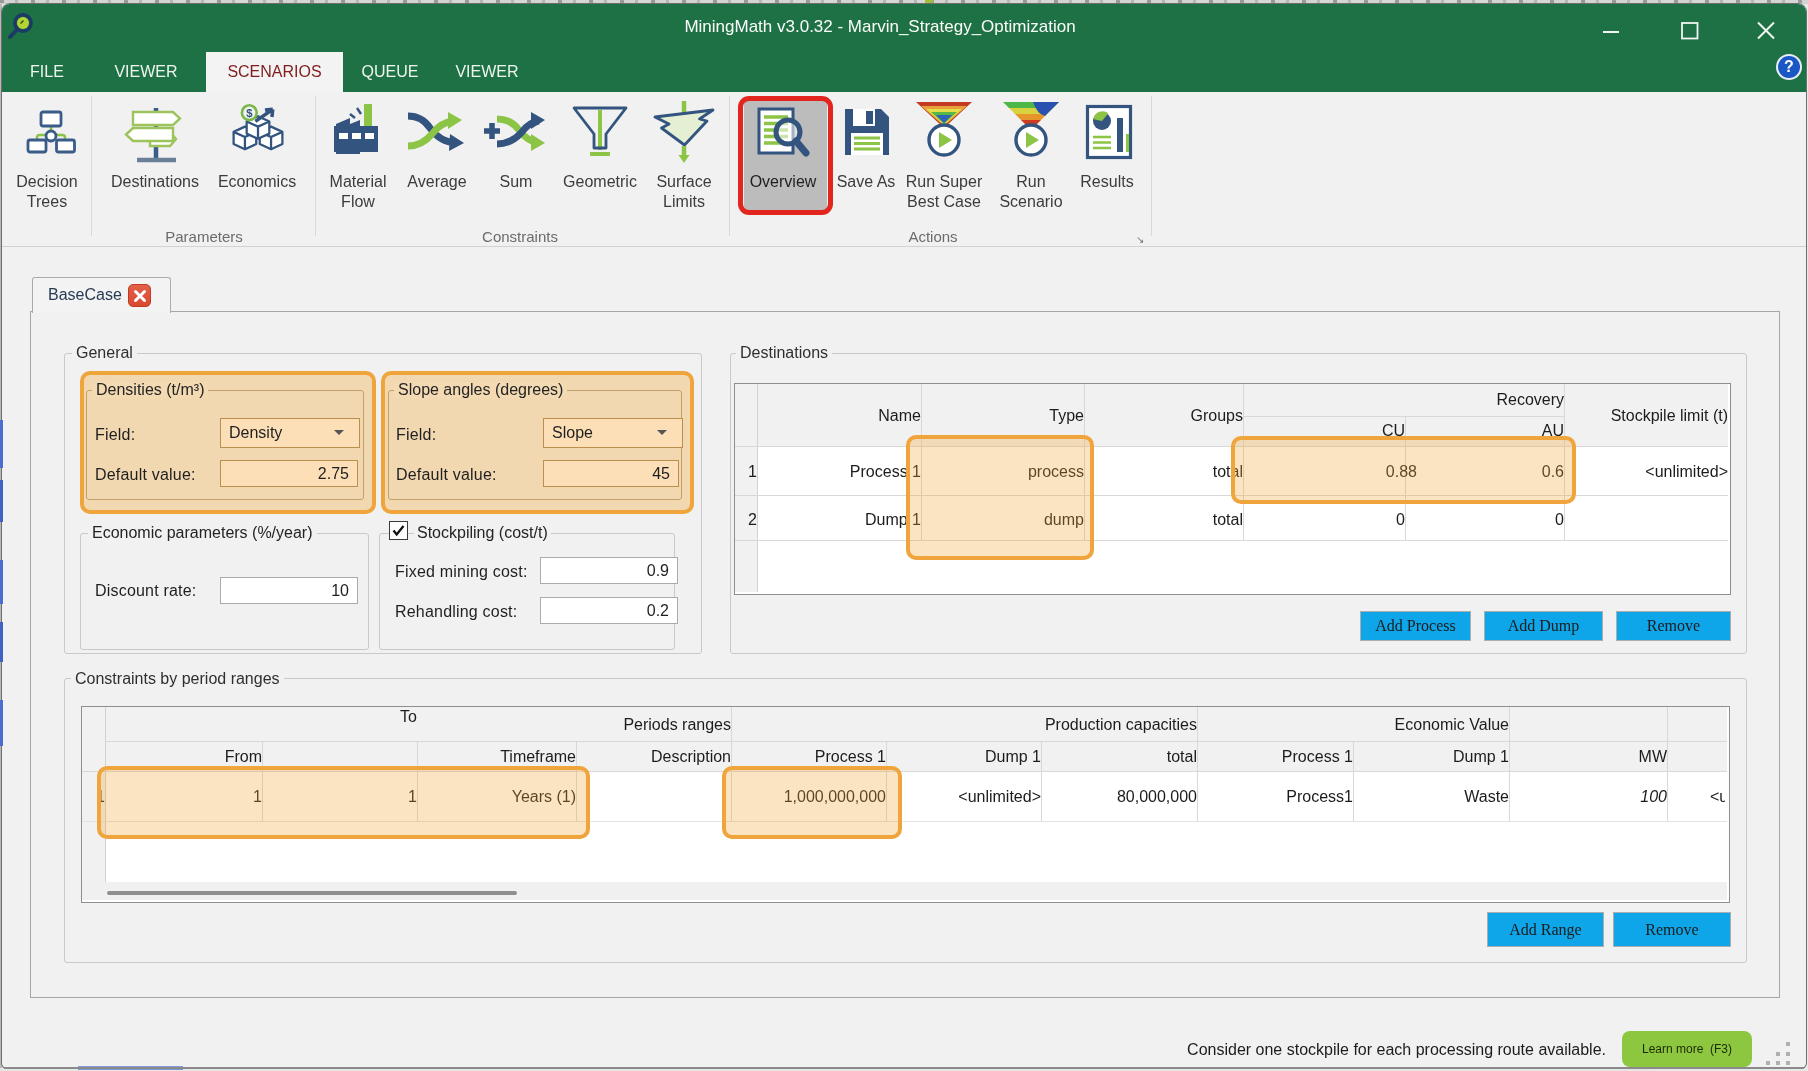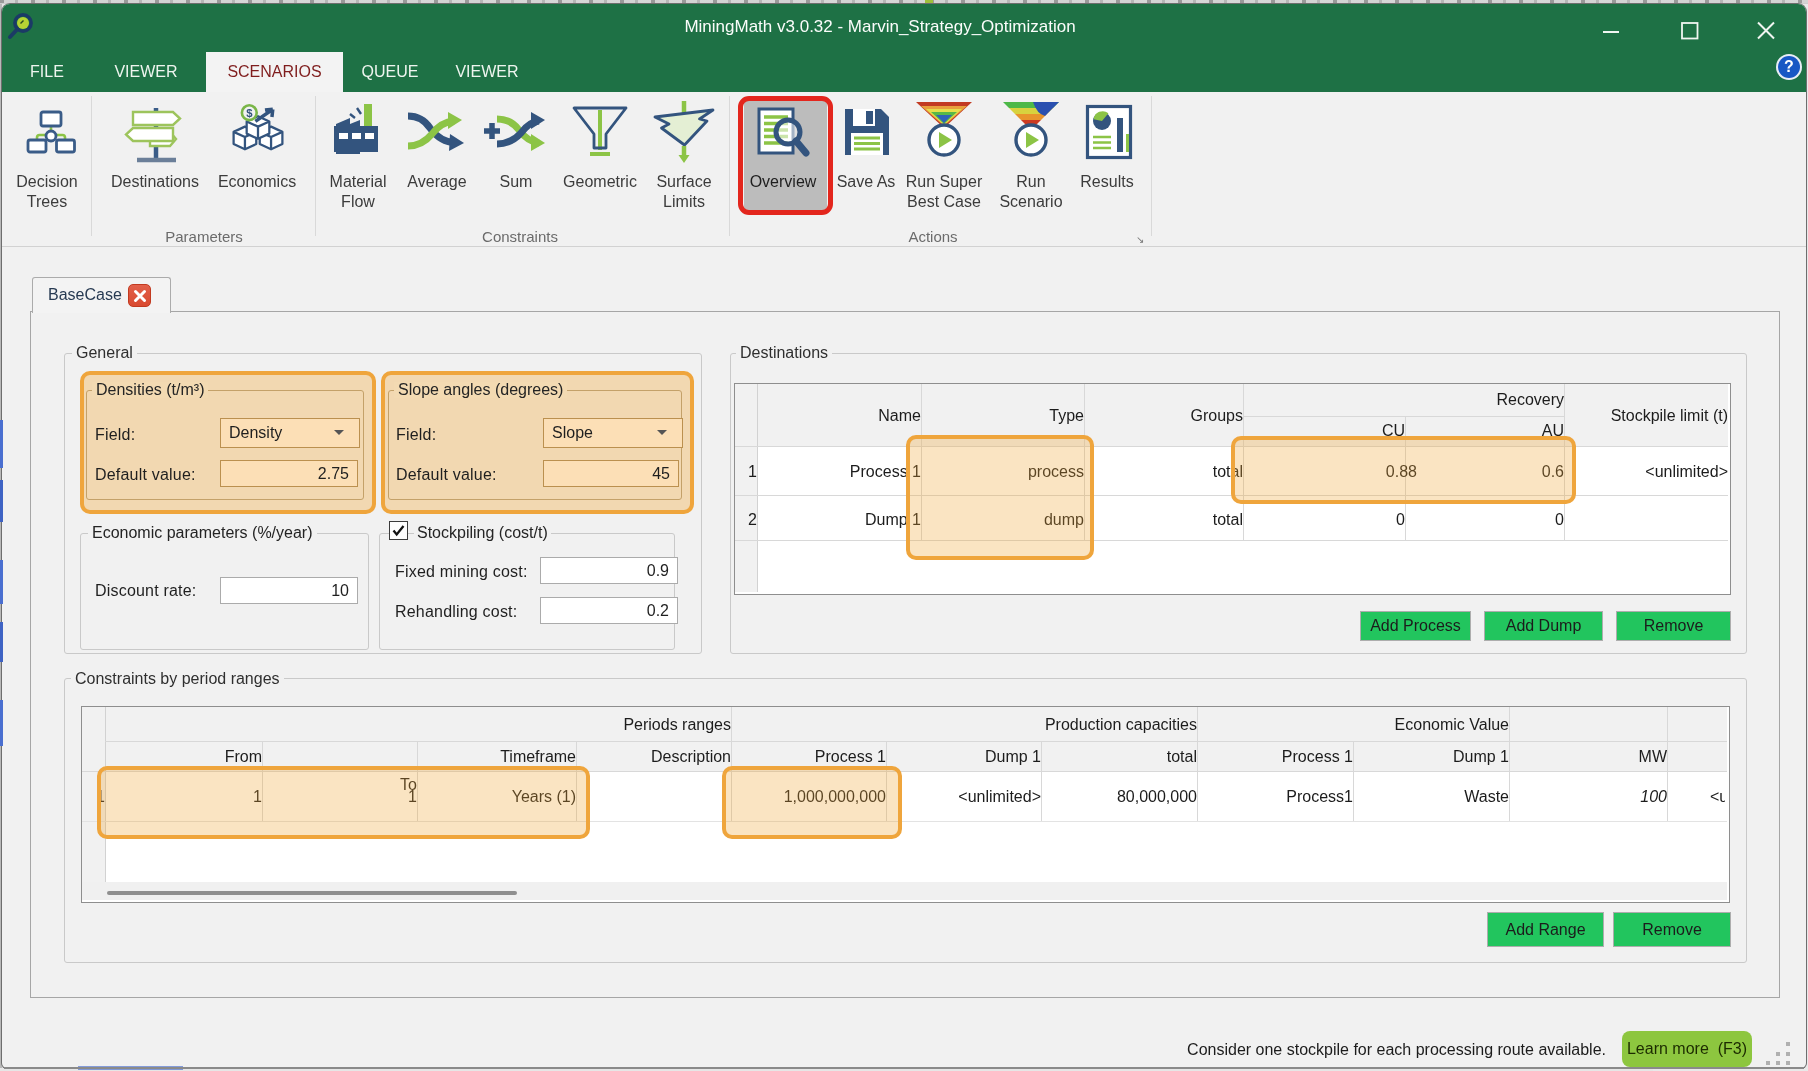--- a/index.html
+++ b/index.html
@@ -12,21 +12,21 @@
   .ribtext{position:absolute;width:120px;text-align:center;font-size:16px;color:#3c3c3c;line-height:20px;}
   .grouplabel{position:absolute;font-size:15px;color:#6b6b6b;text-align:center;}
   .sep{position:absolute;top:4px;width:1px;height:140px;background:#d9d9d9;}
   .gbox{position:absolute;border:1px solid #c9c9c9;border-radius:3px;}
   .gboxlabel{position:absolute;font-size:16px;color:#2f2f2f;background:#f1f1f1;padding:0 4px;line-height:16px;}
   .hlbox{position:absolute;border:4px solid #efa53c;border-radius:10px;background:rgba(240,165,52,0.3);}
   .hlbox.hlfill{background:#f2d8b1;}
   .flabel{position:absolute;font-size:16px;color:#1f1f1f;letter-spacing:0.2px;}
   .tanInput{position:absolute;background:#fcdfb6;border:1px solid #bb904f;font-size:16px;color:#1f1f1f;}
   .whInput{position:absolute;background:#fff;border:1px solid #ababab;font-size:16px;color:#1f1f1f;}
-  .btn{position:absolute;background:#22c55e;border:1px solid #adadad;font-size:16px;color:#1c1c1c;text-align:center;}
+  .btn{position:absolute;background:#0ea5e9;border:1px solid #adadad;font-size:16px;color:#1c1c1c;text-align:center;font-family:Liberation Serif, serif;}
   .cell{position:absolute;font-size:16px;color:#1c1c1c;text-align:right;}
   .hline{position:absolute;background:#d8d8d8;height:1px;}
   .vline{position:absolute;background:#d8d8d8;width:1px;}
 </style>
 </head>
 <body>
 <div id="stage">
 
   <div class="abs" style="left:0;top:0;width:1808px;height:4px;background:#cdcdcd;"></div>
   <div class="abs" style="left:0;top:0;width:1808px;height:3px;background:repeating-linear-gradient(90deg,#666 0 4px,#d9d9d9 4px 15px,#a0a0a0 15px 18px,#e0e0e0 18px 31px);opacity:.5;"></div>
@@ -320,21 +320,21 @@
 
   <div class="hline" style="left:105px;top:741px;width:1622px;"></div>
   <div class="hline" style="left:82px;top:771px;width:1645px;"></div>
   <div class="hline" style="left:82px;top:821px;width:1645px;background:#e3e3e3;"></div>
 
   <div class="cell" style="left:105px;top:716px;width:626px;">Periods ranges</div>
   <div class="cell" style="left:731px;top:716px;width:466px;">Production capacities</div>
   <div class="cell" style="left:1197px;top:716px;width:312px;">Economic Value</div>
 
   <div class="cell" style="left:105px;top:748px;width:157px;">From</div>
-  <div class="cell" style="left:262px;top:776px;width:155px;">To</div>
+  <div class="cell" style="left:262px;top:708px;width:155px;">To</div>
   <div class="cell" style="left:417px;top:748px;width:159px;">Timeframe</div>
   <div class="cell" style="left:576px;top:748px;width:155px;">Description</div>
   <div class="cell" style="left:731px;top:748px;width:155px;">Process 1</div>
   <div class="cell" style="left:886px;top:748px;width:155px;">Dump 1</div>
   <div class="cell" style="left:1041px;top:748px;width:156px;">total</div>
   <div class="cell" style="left:1197px;top:748px;width:156px;">Process 1</div>
   <div class="cell" style="left:1353px;top:748px;width:156px;">Dump 1</div>
   <div class="cell" style="left:1509px;top:748px;width:158px;">MW</div>
 
   <div class="cell" style="left:82px;top:788px;width:23px;">1</div>
@@ -349,21 +349,21 @@
   <div class="cell" style="left:1509px;top:788px;width:158px;font-style:italic;">100</div>
   <div class="cell" style="left:1710px;top:788px;width:30px;text-align:left;overflow:hidden;white-space:nowrap;"><span style="display:inline-block;width:15px;overflow:hidden;">&lt;u</span></div>
 
   <div class="hlbox" style="left:97px;top:766px;width:485px;height:65px;"></div>
   <div class="hlbox" style="left:722px;top:766px;width:172px;height:65px;"></div>
 
   <div class="btn" style="left:1487px;top:912px;width:115px;height:33px;line-height:33px;">Add Range</div>
   <div class="btn" style="left:1613px;top:912px;width:116px;height:33px;line-height:33px;">Remove</div>
 
   <div class="abs" style="left:1166px;top:1041px;width:440px;font-size:16px;color:#1c1c1c;text-align:right;">Consider one stockpile for each processing route available.</div>
-  <div class="abs" style="left:1622px;top:1031px;width:130px;height:36px;background:#8dc63f;border-radius:8px;text-align:center;line-height:36px;font-size:16px;color:#1c2b00;">Learn more&nbsp; (F3)</div>
+  <div class="abs" style="left:1622px;top:1031px;width:130px;height:36px;background:#8dc63f;border-radius:8px;text-align:center;line-height:36px;font-size:12px;color:#1c2b00;">Learn more&nbsp; (F3)</div>
   <div class="abs" style="left:4px;top:1067px;width:1800px;height:2px;background:#8a8a8a;"></div>
   <svg class="abs" style="left:1764px;top:1040px;" width="32" height="28" viewBox="0 0 32 28">
     <g fill="#b0b0b0">
         <rect x="22" y="2" width="4" height="4"></rect>
         <rect x="12" y="12" width="4" height="4"></rect>
         <rect x="22" y="12" width="4" height="4"></rect>
         <rect x="2" y="21" width="4" height="4"></rect>
         <rect x="12" y="21" width="4" height="4"></rect>
         <rect x="22" y="21" width="4" height="4"></rect>
       </g>

